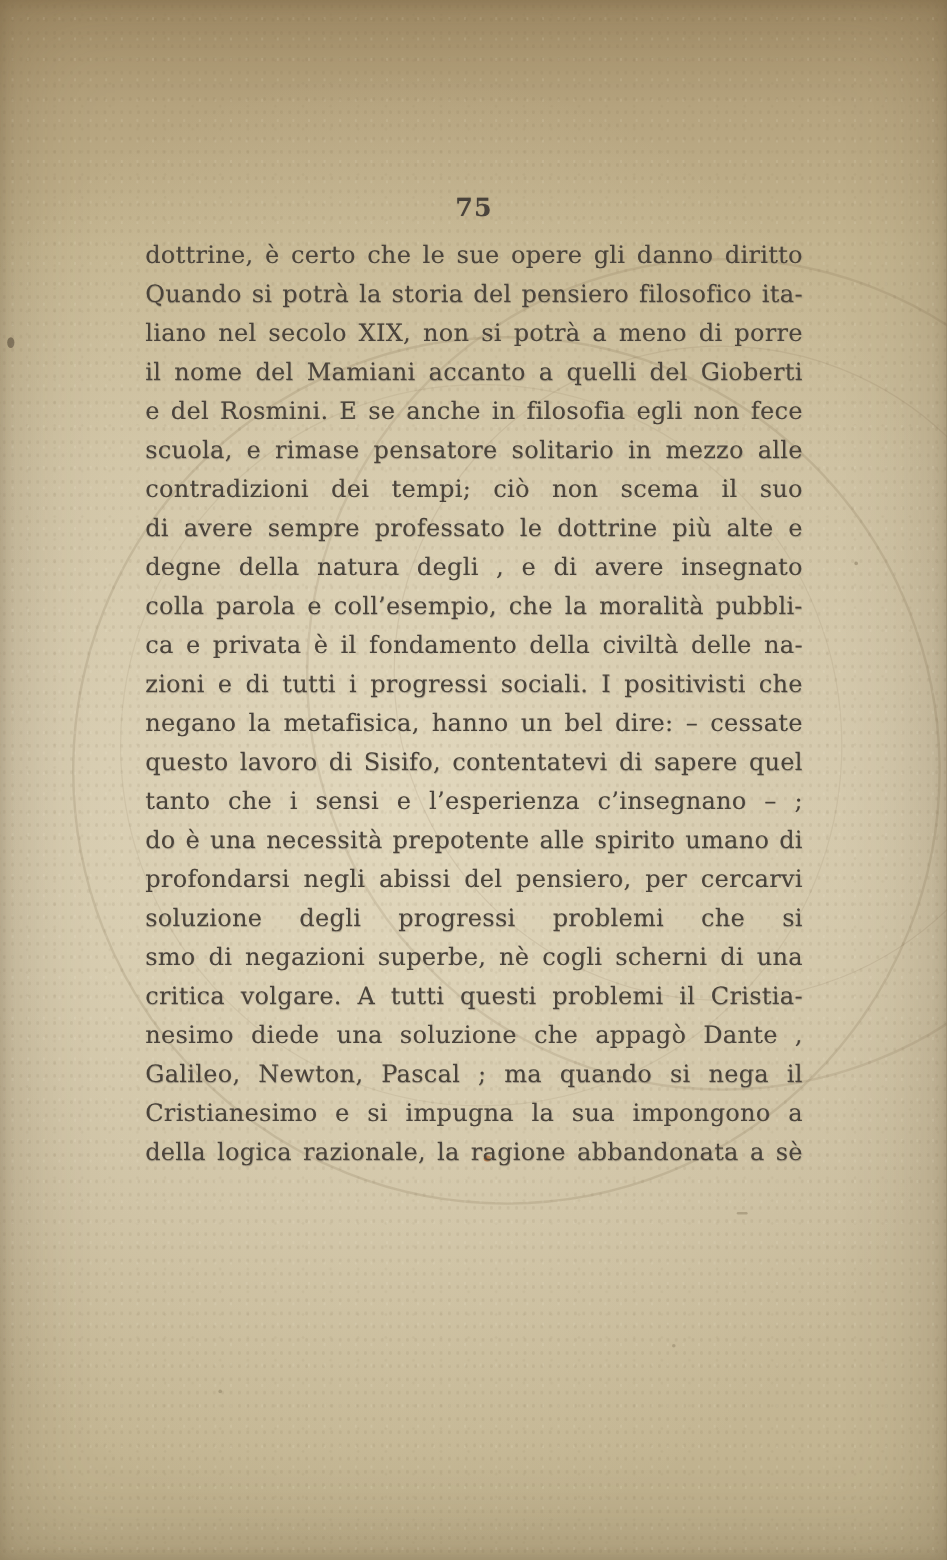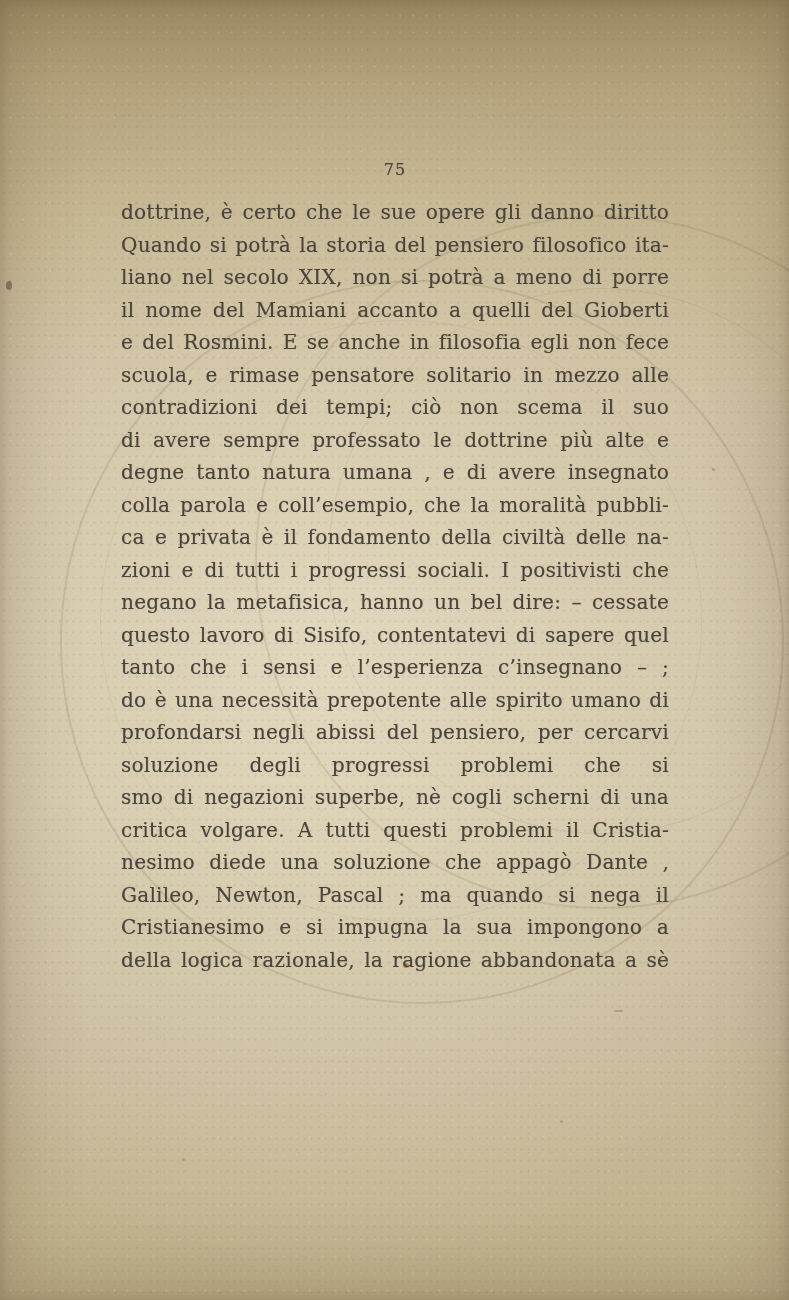--- a/index.html
+++ b/index.html
@@ -48,24 +48,25 @@
   .speck-edge   { left:   6px; top: 281px; width: 6px; height: 9px; background: rgba(70,58,44,0.50); filter: blur(0.5px); }
   .speck-s1     { left: 712px; top: 468px; width: 3px; height: 3px; background: rgba(100,85,60,0.35); }
   .speck-s2     { left: 182px; top: 1158px; width: 3px; height: 3px; background: rgba(100,85,60,0.30); }
   .speck-s3     { left: 560px; top: 1120px; width: 3px; height: 3px; background: rgba(100,85,60,0.28); }
   .speck-s4     { left: 614px; top: 1010px; width: 9px; height: 2px; border-radius: 2px; background: rgba(100,85,60,0.30); }
 
   .page-number {
     position: absolute;
     left: 121px; top: 160px; width: 548px;
     text-align: center;
-    font-size: 16px;
+    font-size: 21px;
     color: #4a433b;
     text-shadow: 0.3px 0.3px 0.7px rgba(74,67,59,0.45);
     letter-spacing: 1px;
+    font-weight: bold;
   }
 
   .text-block {
     position: absolute;
     left: 121px; top: 196px; width: 548px;
     color: #4a433b;
     font-size: 20px;
     letter-spacing: 0.25px;
     word-spacing: 1.5px;
     text-shadow: 0.3px 0.3px 0.7px rgba(74,67,59,0.40);
@@ -103,21 +104,21 @@
 
   <div class="text-block">
     <div class="line">dottrine, è certo che le sue opere gli danno diritto ad</div>
     <div class="line">Quando si potrà la storia del pensiero filosofico ita-</div>
     <div class="line">liano nel secolo XIX, non si potrà a meno di porre</div>
     <div class="line">il nome del Mamiani accanto a quelli del Gioberti</div>
     <div class="line">e del Rosmini. E se anche in filosofia egli non fece</div>
     <div class="line">scuola, e rimase pensatore solitario in mezzo alle</div>
     <div class="line">contradizioni dei tempi; ciò non scema il suo merito</div>
     <div class="line">di avere sempre professato le dottrine più alte e più</div>
-    <div class="line">degne tanto natura umana , e di avere insegnato</div>
+    <div class="line">degne della natura degli , e di avere insegnato</div>
     <div class="line">colla parola e coll’esempio, che la moralità pubbli-</div>
     <div class="line">ca e privata è il fondamento della civiltà delle na-</div>
     <div class="line">zioni e di tutti i progressi sociali. I positivisti che</div>
     <div class="line">negano la metafisica, hanno un bel dire: – cessate da</div>
     <div class="line">questo lavoro di Sisifo, contentatevi di sapere quel</div>
     <div class="line">tanto che i sensi e l’esperienza c’insegnano – ; quan-</div>
     <div class="line">do è una necessità prepotente alle spirito umano di</div>
     <div class="line">profondarsi negli abissi del pensiero, per cercarvi la</div>
     <div class="line">soluzione degli progressi problemi che si impongono</div>
     <div class="line">smo di negazioni superbe, nè cogli scherni di una</div>

